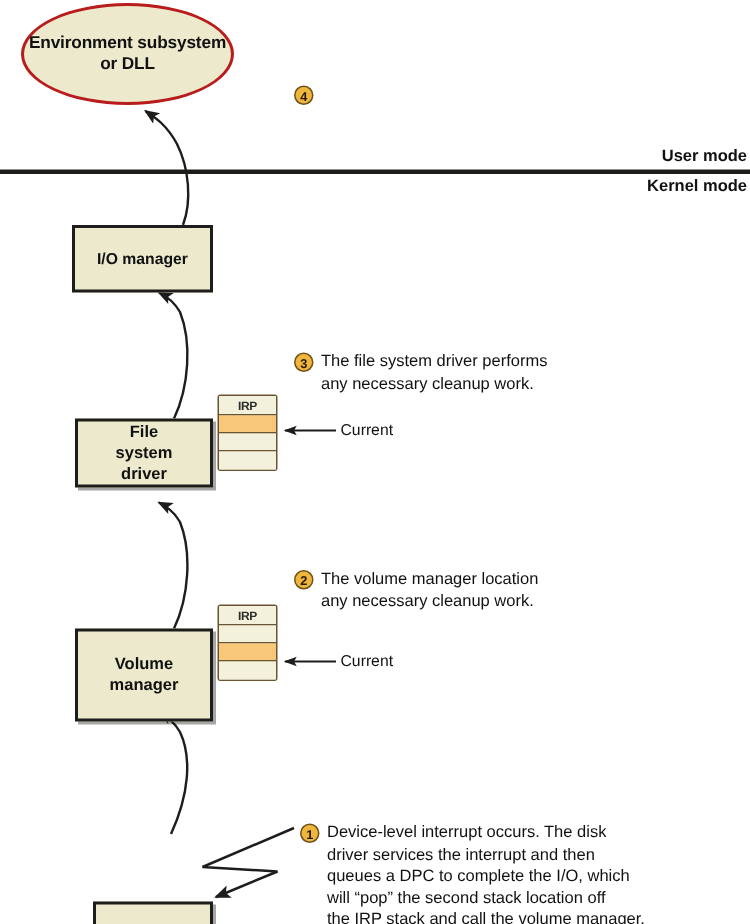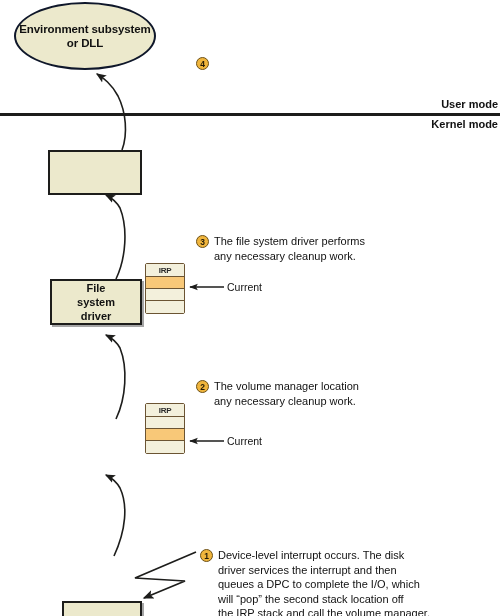--- a/index.html
+++ b/index.html
@@ -21,21 +21,21 @@
 
   
   .abs { position: absolute; }
 
   
   .ellipse {
     left: 14px;
     top: 2px;
     width: 142px;
     height: 68px;
-    border: 2px solid #0f172a;
+    border: 2px solid #b91c1c;
     border-radius: 50%;
     background: #ece9cc;
     display: flex;
     align-items: center;
     justify-content: center;
     text-align: center;
     box-sizing: border-box;
   }
   .ellipse-label {
     font-size: 11.5px;
@@ -218,26 +218,29 @@
     <div class="ellipse-label">Environment
 subsystem
 or DLL</div>
   </div>
 
   <div class="abs divider"></div>
   <div class="abs mode-label mode-user">User mode</div>
   <div class="abs mode-label mode-kernel">Kernel mode</div>
 
   <div class="abs svcbox">
+    <div class="row">I/O manager</div>
   </div>
 
   <div class="abs dbox dbox-fs" style="white-space:pre-line;">File
 system
 driver</div>
 
+  <div class="abs dbox dbox-vol" style="white-space:pre-line;">Volume
+manager</div>
 
   <div class="abs dbox dbox-disk" style="white-space:pre-line;margin-top:45px;">Disk
 driver</div>
 
   <div class="abs irp irp-1">
     <div class="cell hdr">IRP</div>
     <div class="cell cur"></div>
     <div class="cell"></div>
     <div class="cell"></div>
   </div>

